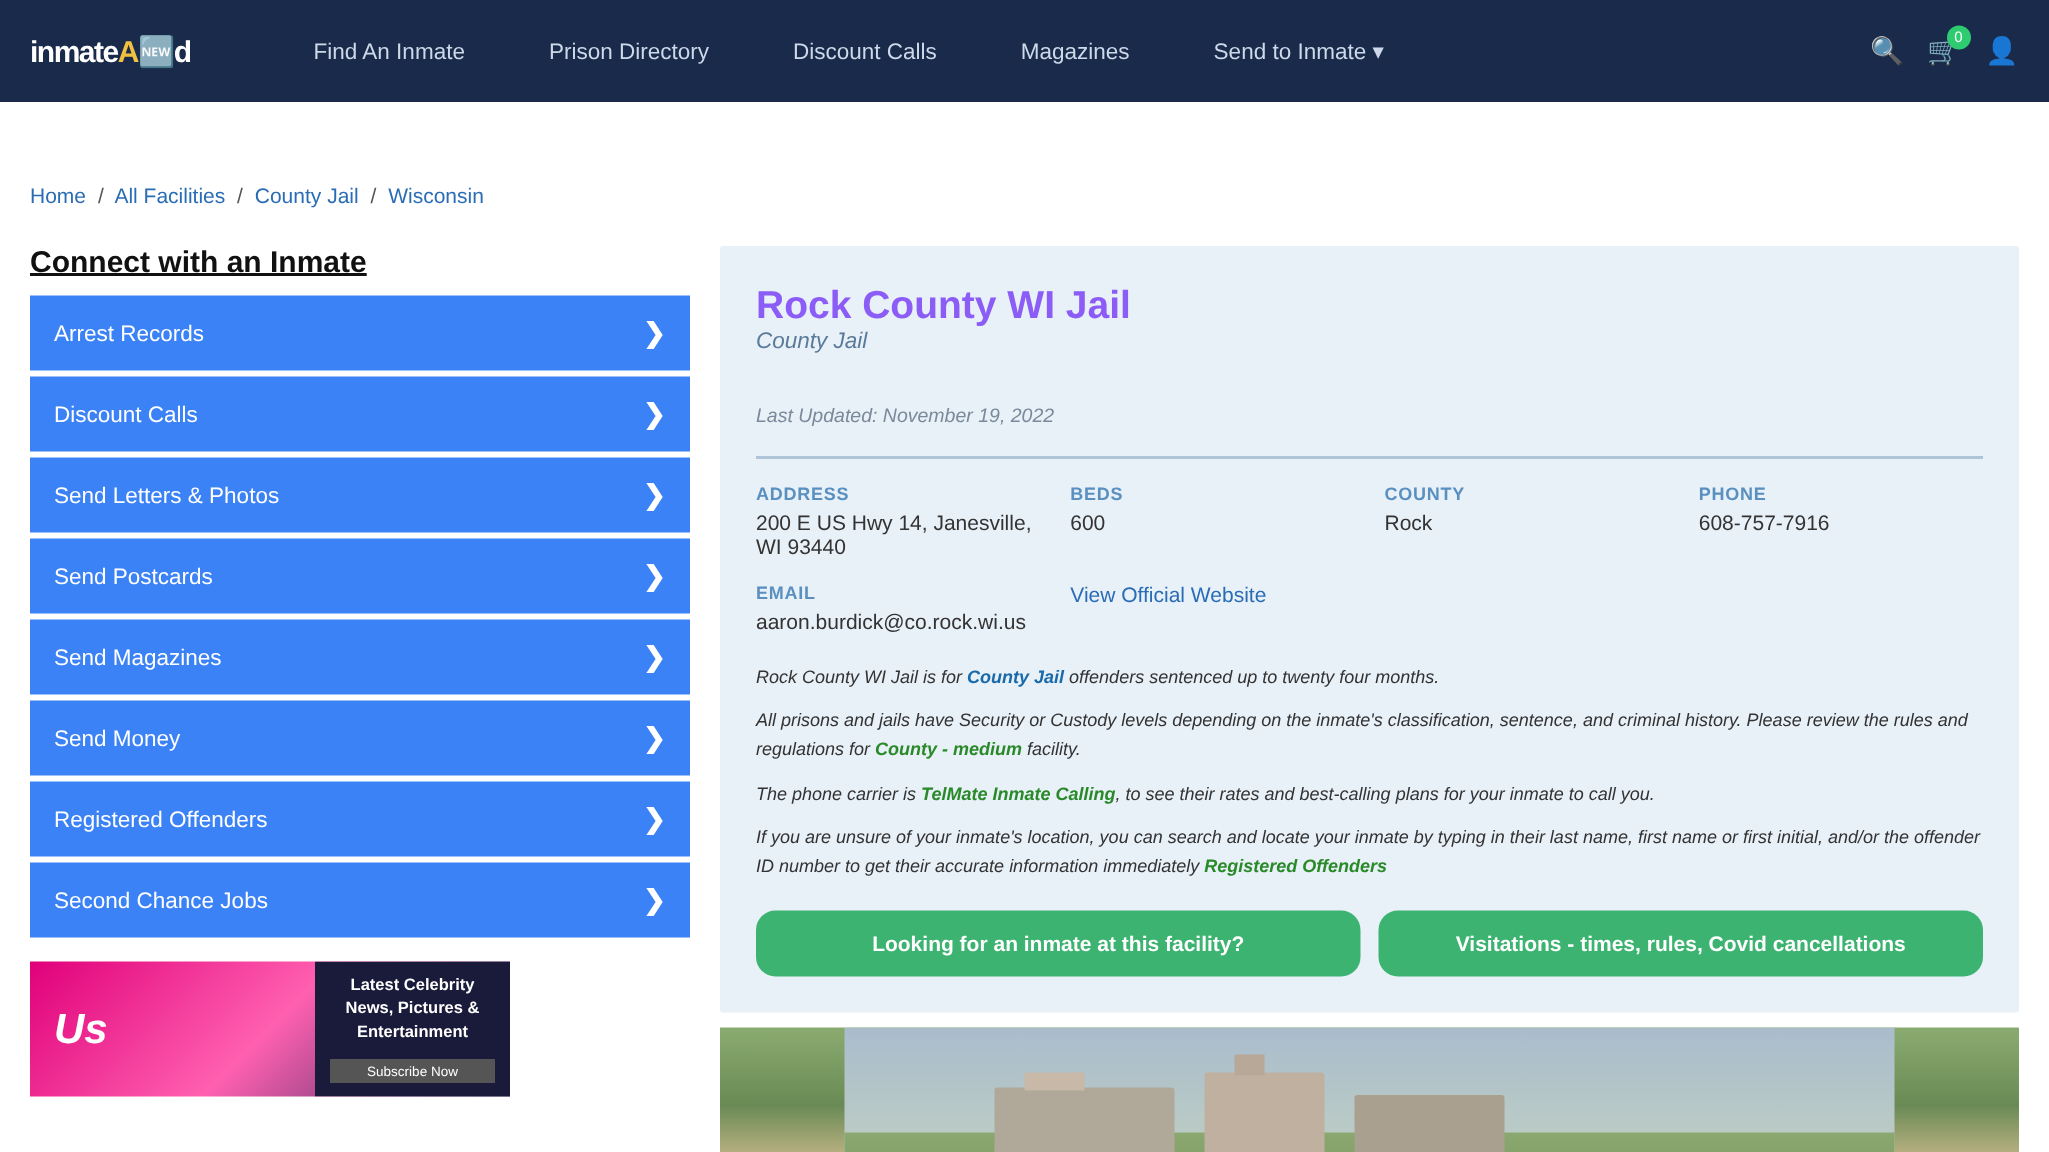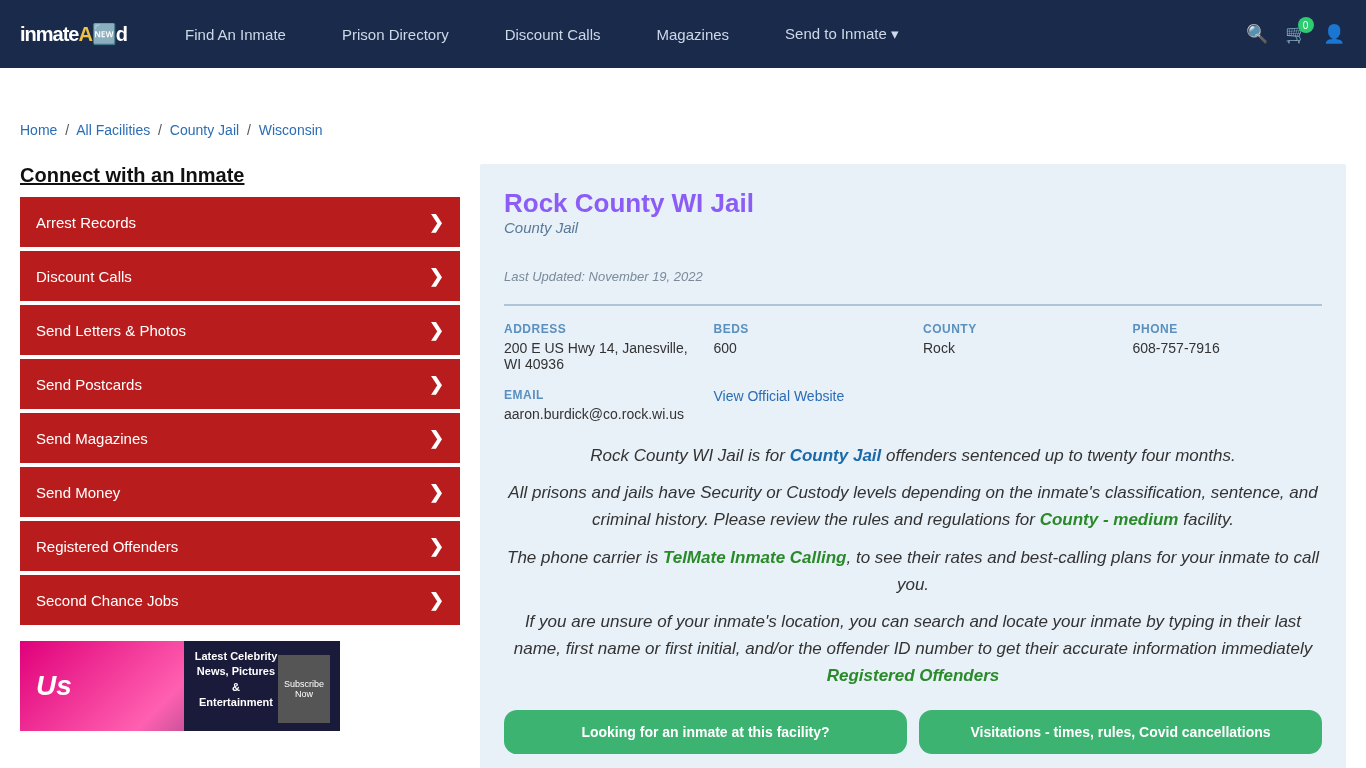--- a/index.html
+++ b/index.html
@@ -5,20 +5,21 @@
     * { margin: 0; padding: 0; box-sizing: border-box; }
     body { font-family: Arial, sans-serif; font-size: 14px; color: #333; background: #fff; }
 
     
     .header {
       background: #1a2a4a;
       display: flex;
       align-items: center;
       padding: 0 20px;
       height: 68px;
+      gap: 24px;
     }
     .logo-area {
       display: flex;
       align-items: center;
       margin-right: 30px;
     }
     .logo-inner {
       display: flex;
       align-items: center;
     }
@@ -112,21 +113,21 @@
       text-decoration: underline;
       margin-bottom: 10px;
       color: #111;
     }
     .sidebar-menu {
       display: flex;
       flex-direction: column;
       gap: 4px;
     }
     .sidebar-btn {
-      background: #b91c1c;
+      background: #3b82f6;
       color: #fff;
       border: none;
       padding: 14px 16px;
       display: flex;
       align-items: center;
       justify-content: space-between;
       cursor: pointer;
       font-size: 15px;
       width: 100%;
       text-align: left;
@@ -146,26 +147,26 @@
       display: flex;
       align-items: center;
       overflow: hidden;
       position: relative;
     }
     .ad-content-right {
       background: #1a1a3a;
       color: #ccc;
       font-size: 10px;
       padding: 8px 10px;
-      width: 156px;
+      width: 130px;
       text-align: center;
       line-height: 1.4;
       height: 100%;
       display: flex;
-      flex-direction: row;
+      flex-direction: column;
       justify-content: center;
     }
     .ad-content-right strong {
       color: #fff;
       font-size: 11px;
       display: block;
       margin-bottom: 4px;
     }
     .ad-subscribe-btn {
       background: #555;
@@ -234,26 +235,25 @@
       font-size: 14px;
       color: #333;
     }
     .info-link {
       color: #2a6db5;
       text-decoration: none;
       font-size: 14px;
     }
 
     .facility-desc {
-      font-size: 17px;
+      font-size: 12px;
       line-height: 1.6;
       color: #333;
       margin-bottom: 10px;
       font-style: italic;
-      text-align: center;
     }
     .facility-desc a {
       color: #1a6aaa;
       text-decoration: none;
       font-weight: bold;
     }
     .facility-desc a.green-link {
       color: #2a8a2a;
     }
 
@@ -374,21 +374,21 @@
 
   <main class="main-content">
     <div class="facility-card">
       <h1 class="facility-title">Rock County WI Jail</h1>
       <div class="facility-type">County Jail</div>
       <div class="facility-updated">Last Updated: November 19, 2022</div>
 
       <div class="info-grid">
         <div>
           <div class="info-label">ADDRESS</div>
-          <div class="info-value">200 E US Hwy 14, Janesville, WI 40936</div>
+          <div class="info-value">200 E US Hwy 14, Janesville, WI 93440</div>
         </div>
         <div>
           <div class="info-label">BEDS</div>
           <div class="info-value">600</div>
         </div>
         <div>
           <div class="info-label">COUNTY</div>
           <div class="info-value">Rock</div>
         </div>
         <div>

